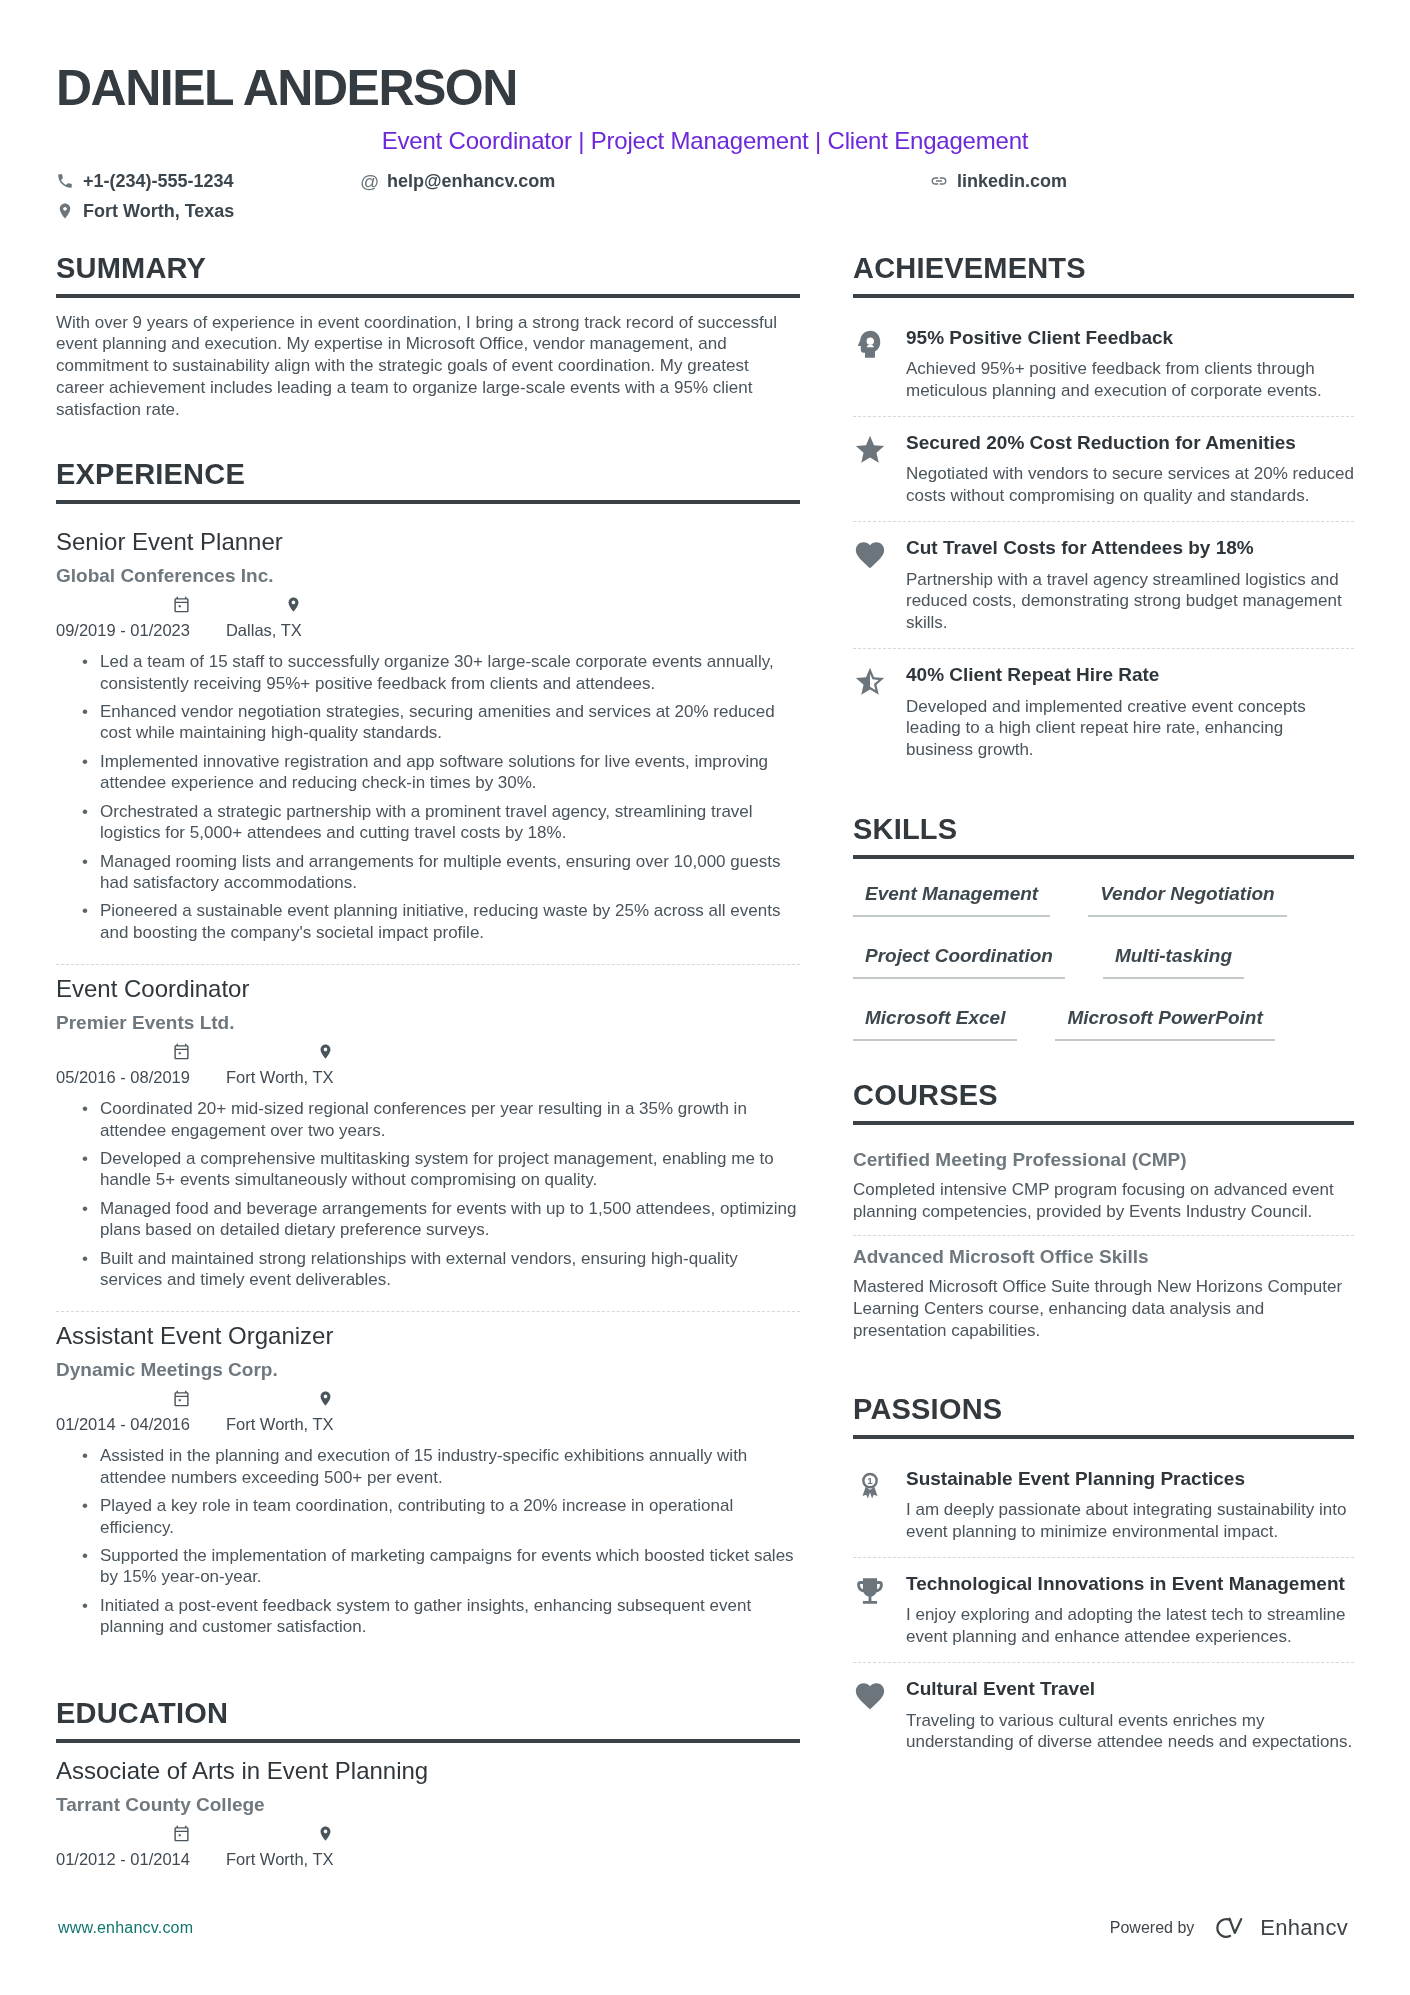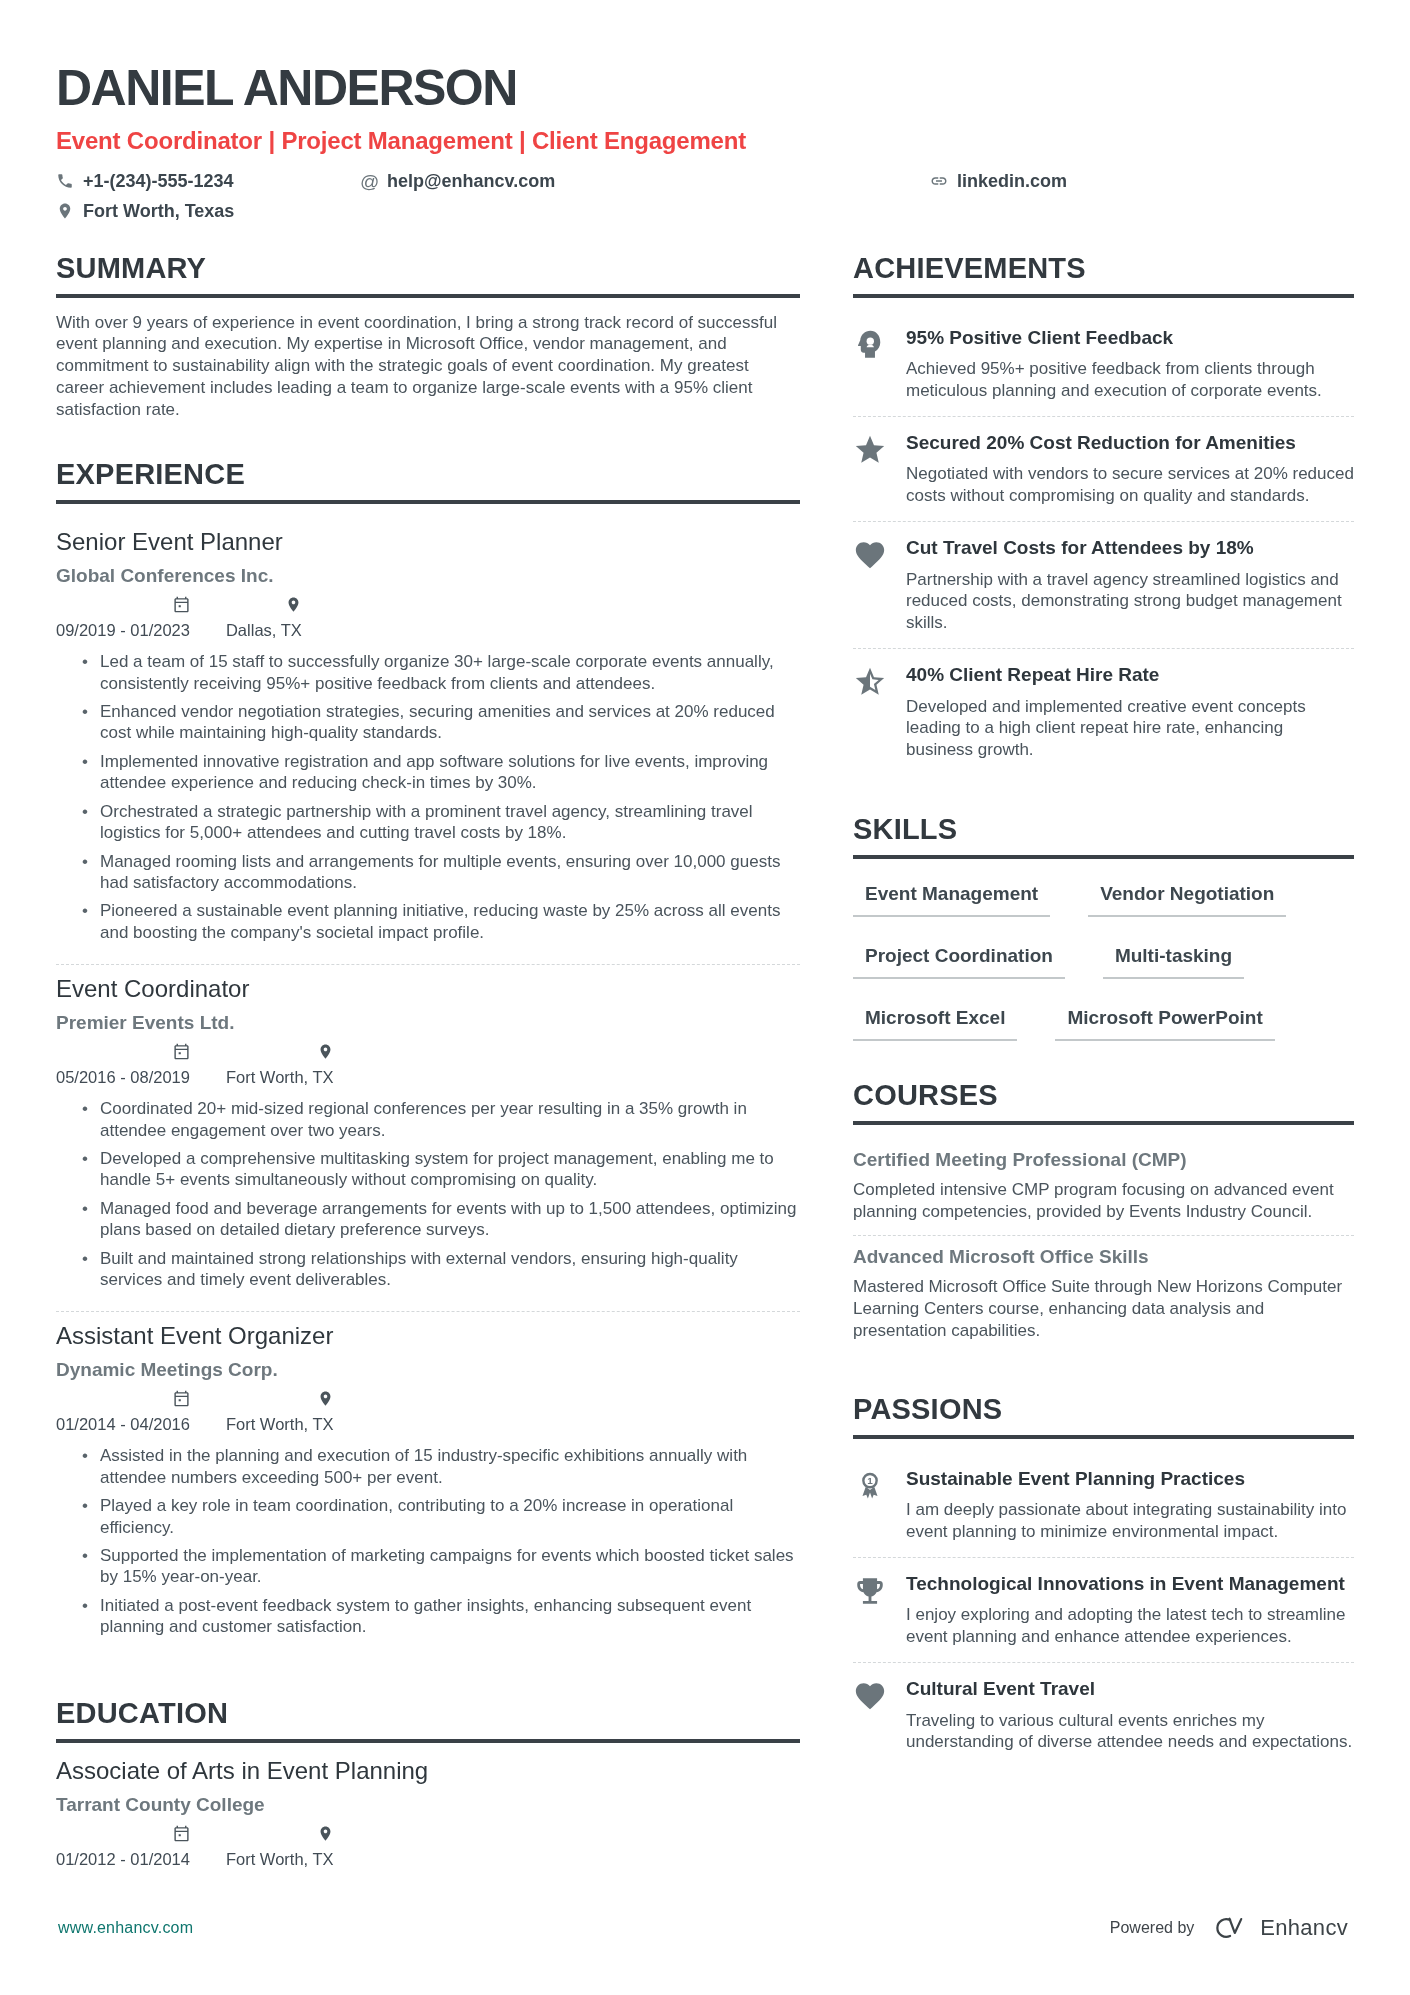--- a/index.html
+++ b/index.html
@@ -5,21 +5,21 @@
   * { margin:0; padding:0; box-sizing:border-box; }
   html,body { background:#fff; }
   .page {
     width:1410px; height:1995px; position:relative; background:#ffffff;
     font-family:"Liberation Sans", sans-serif; color:#4a545c; overflow:hidden;
   }
   .content { padding:62px 56px 0 56px; }
 
   
   .name { font-size:50px; font-weight:700; color:#343b41; letter-spacing:-1.5px; line-height:1.05; }
-  .headline { font-size:24px; font-weight:700; color:#ef4444; margin-top:12px; letter-spacing:-0.2px; }
+  .headline { font-size:24px; font-weight:400; color:#6d28d9; margin-top:12px; letter-spacing:-0.2px;text-align:center; }
   .contact-row { display:flex; align-items:center; margin-top:16px; font-size:18px; font-weight:700; color:#3c464e; }
   .contact-row.second { margin-top:9px; }
   .contact-item { display:flex; align-items:center; gap:9px; }
   .slot1 { width:304px; }
   .slot2 { width:570px; }
   .cicon { width:18px; height:18px; color:#6b757b; flex:0 0 auto; }
   .cicon svg { width:18px; height:18px; display:block; }
   .at-glyph { font-size:19px; font-weight:400; color:#6b757b; line-height:1; }
 
   
@@ -57,21 +57,21 @@
   .ri-item[data-icon="head"]      svg[data-name="head-icon"],
   .ri-item[data-icon="star"]      svg[data-name="star-icon"],
   .ri-item[data-icon="heart"]     svg[data-name="heart-icon"],
   .ri-item[data-icon="star-half"] svg[data-name="star-half-icon"],
   .ri-item[data-icon="medal"]     svg[data-name="medal-icon"],
   .ri-item[data-icon="trophy"]    svg[data-name="trophy-icon"] { display:block; }
   .ri-title { font-size:19px; font-weight:700; color:#2e363c; line-height:1.3; margin-bottom:8px; }
   .ri-text { font-size:17px; line-height:1.28; color:#4a545c; }
 
   
-  .skill-list { display:flex; flex-wrap:wrap; column-gap:38px; row-gap:28px; padding-top:10px; }
+  .skill-list { display:flex; flex-wrap:wrap; column-gap:38px; row-gap:28px; padding-top:10px;font-style:italic; }
   .skill { font-size:19px; font-weight:700; color:#3d474e; padding:0 12px 10px 12px; border-bottom:2px solid #c3c8ca; white-space:nowrap; }
 
   
   .course { padding:10px 0 13px 0; }
   .course + .course { border-top:1px dashed #d4d8da; }
   .course-title { font-size:19px; font-weight:700; color:#6e787e; margin-bottom:8px; }
 
   
   .footer {
     position:absolute; left:58px; right:62px; bottom:52px;

